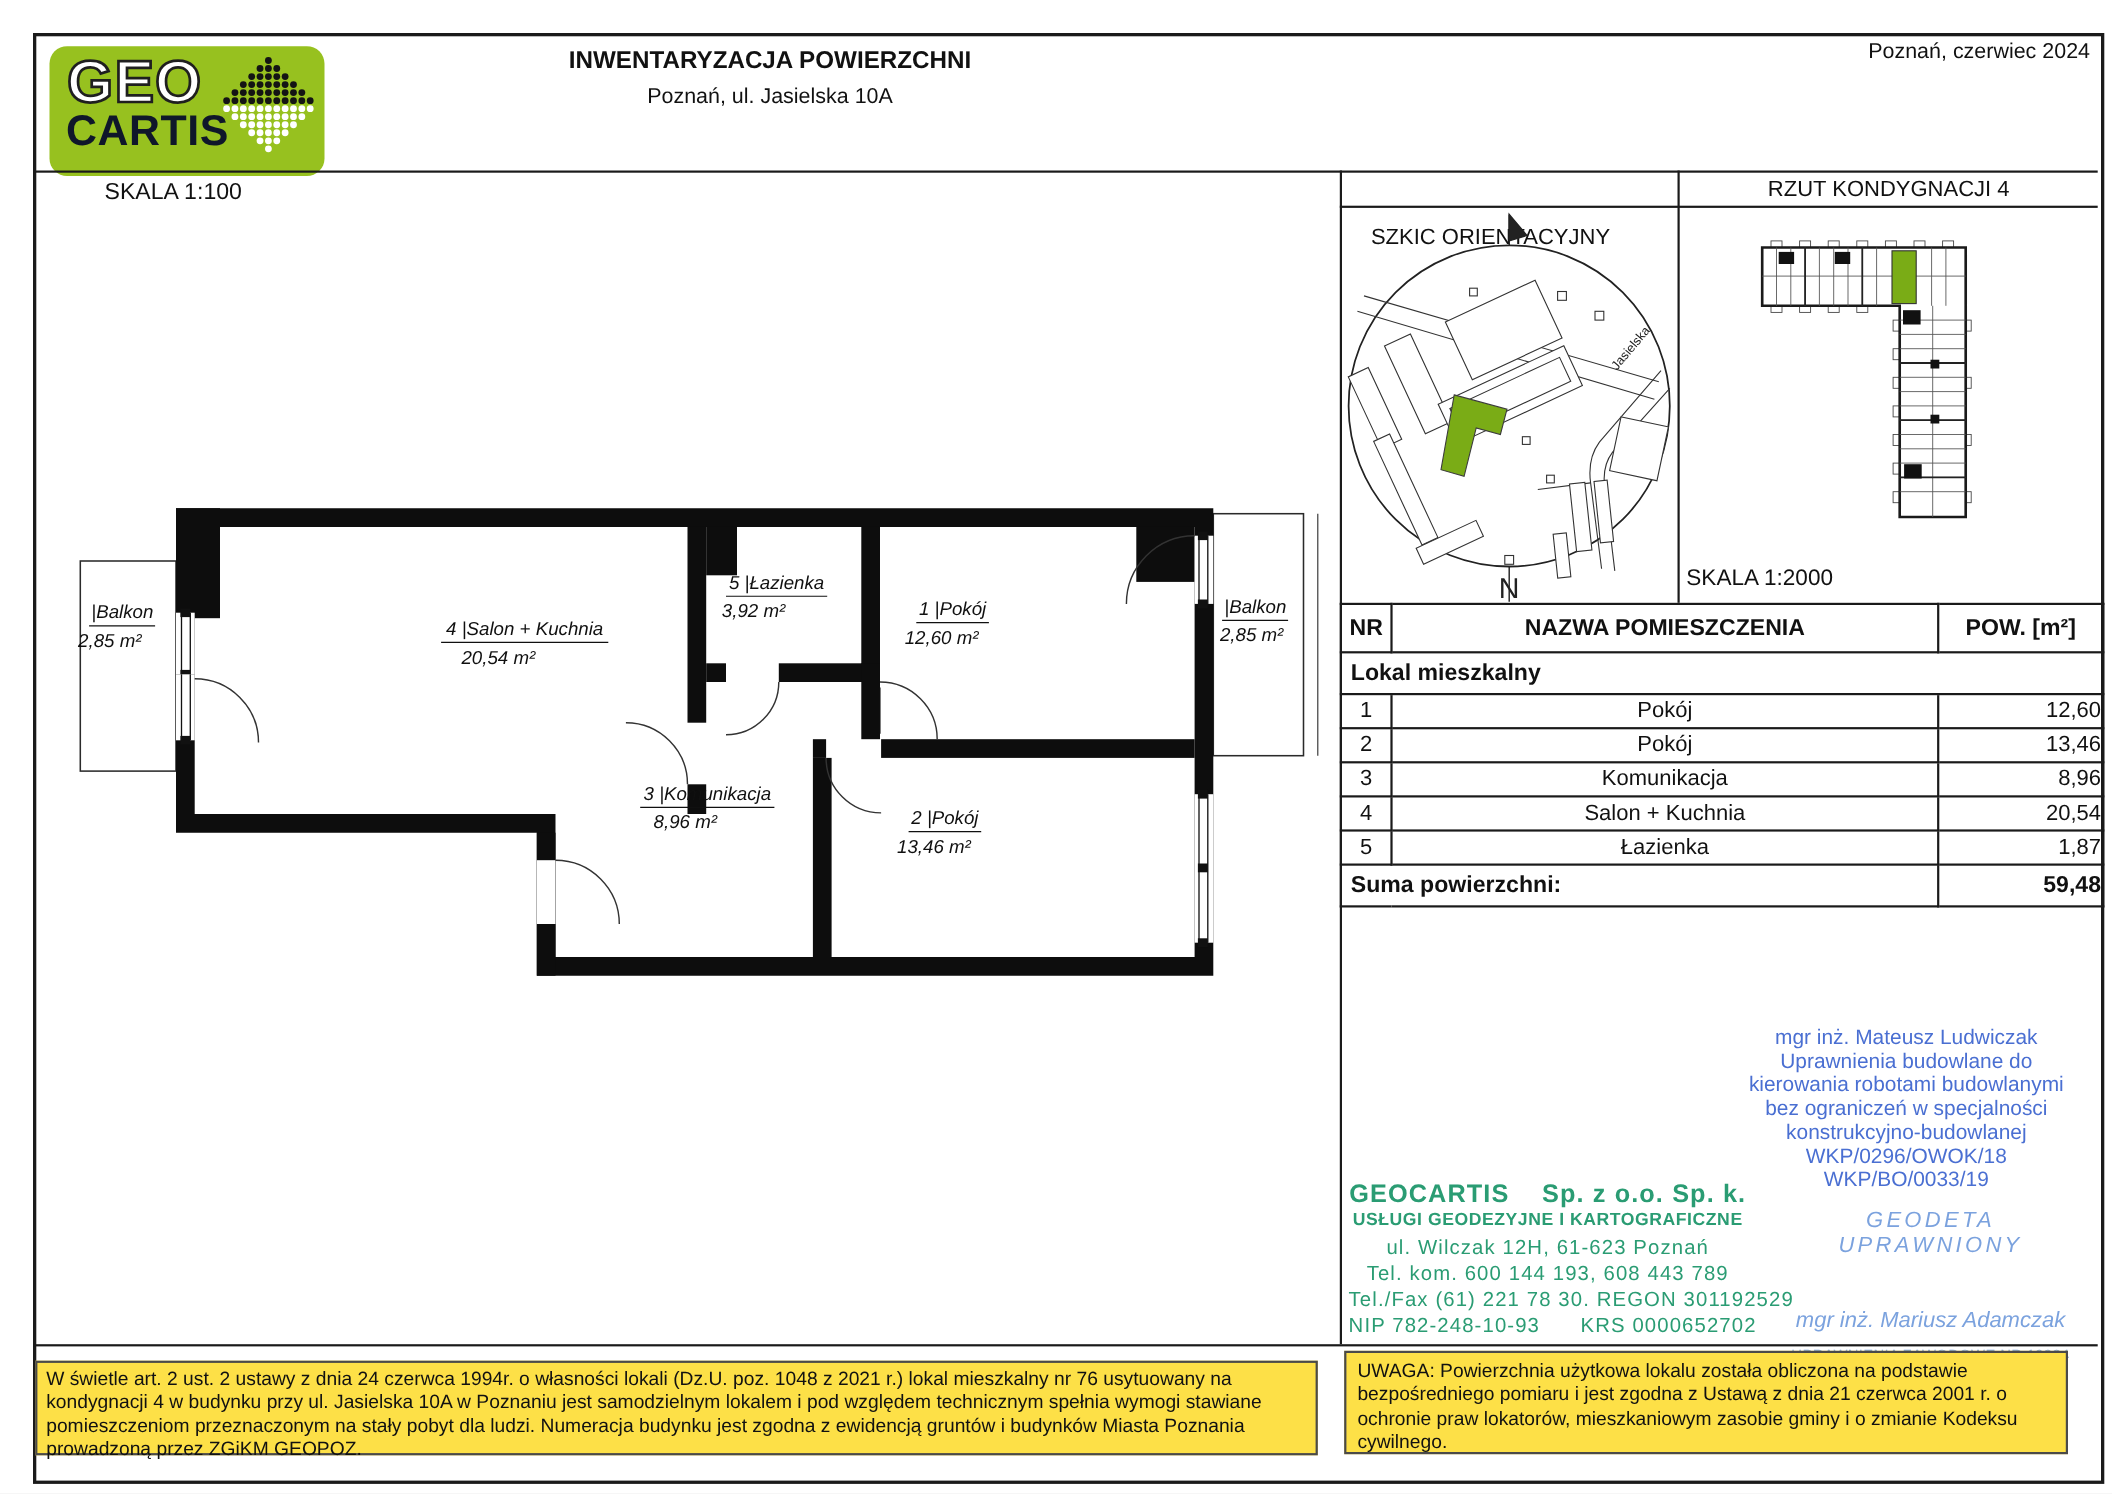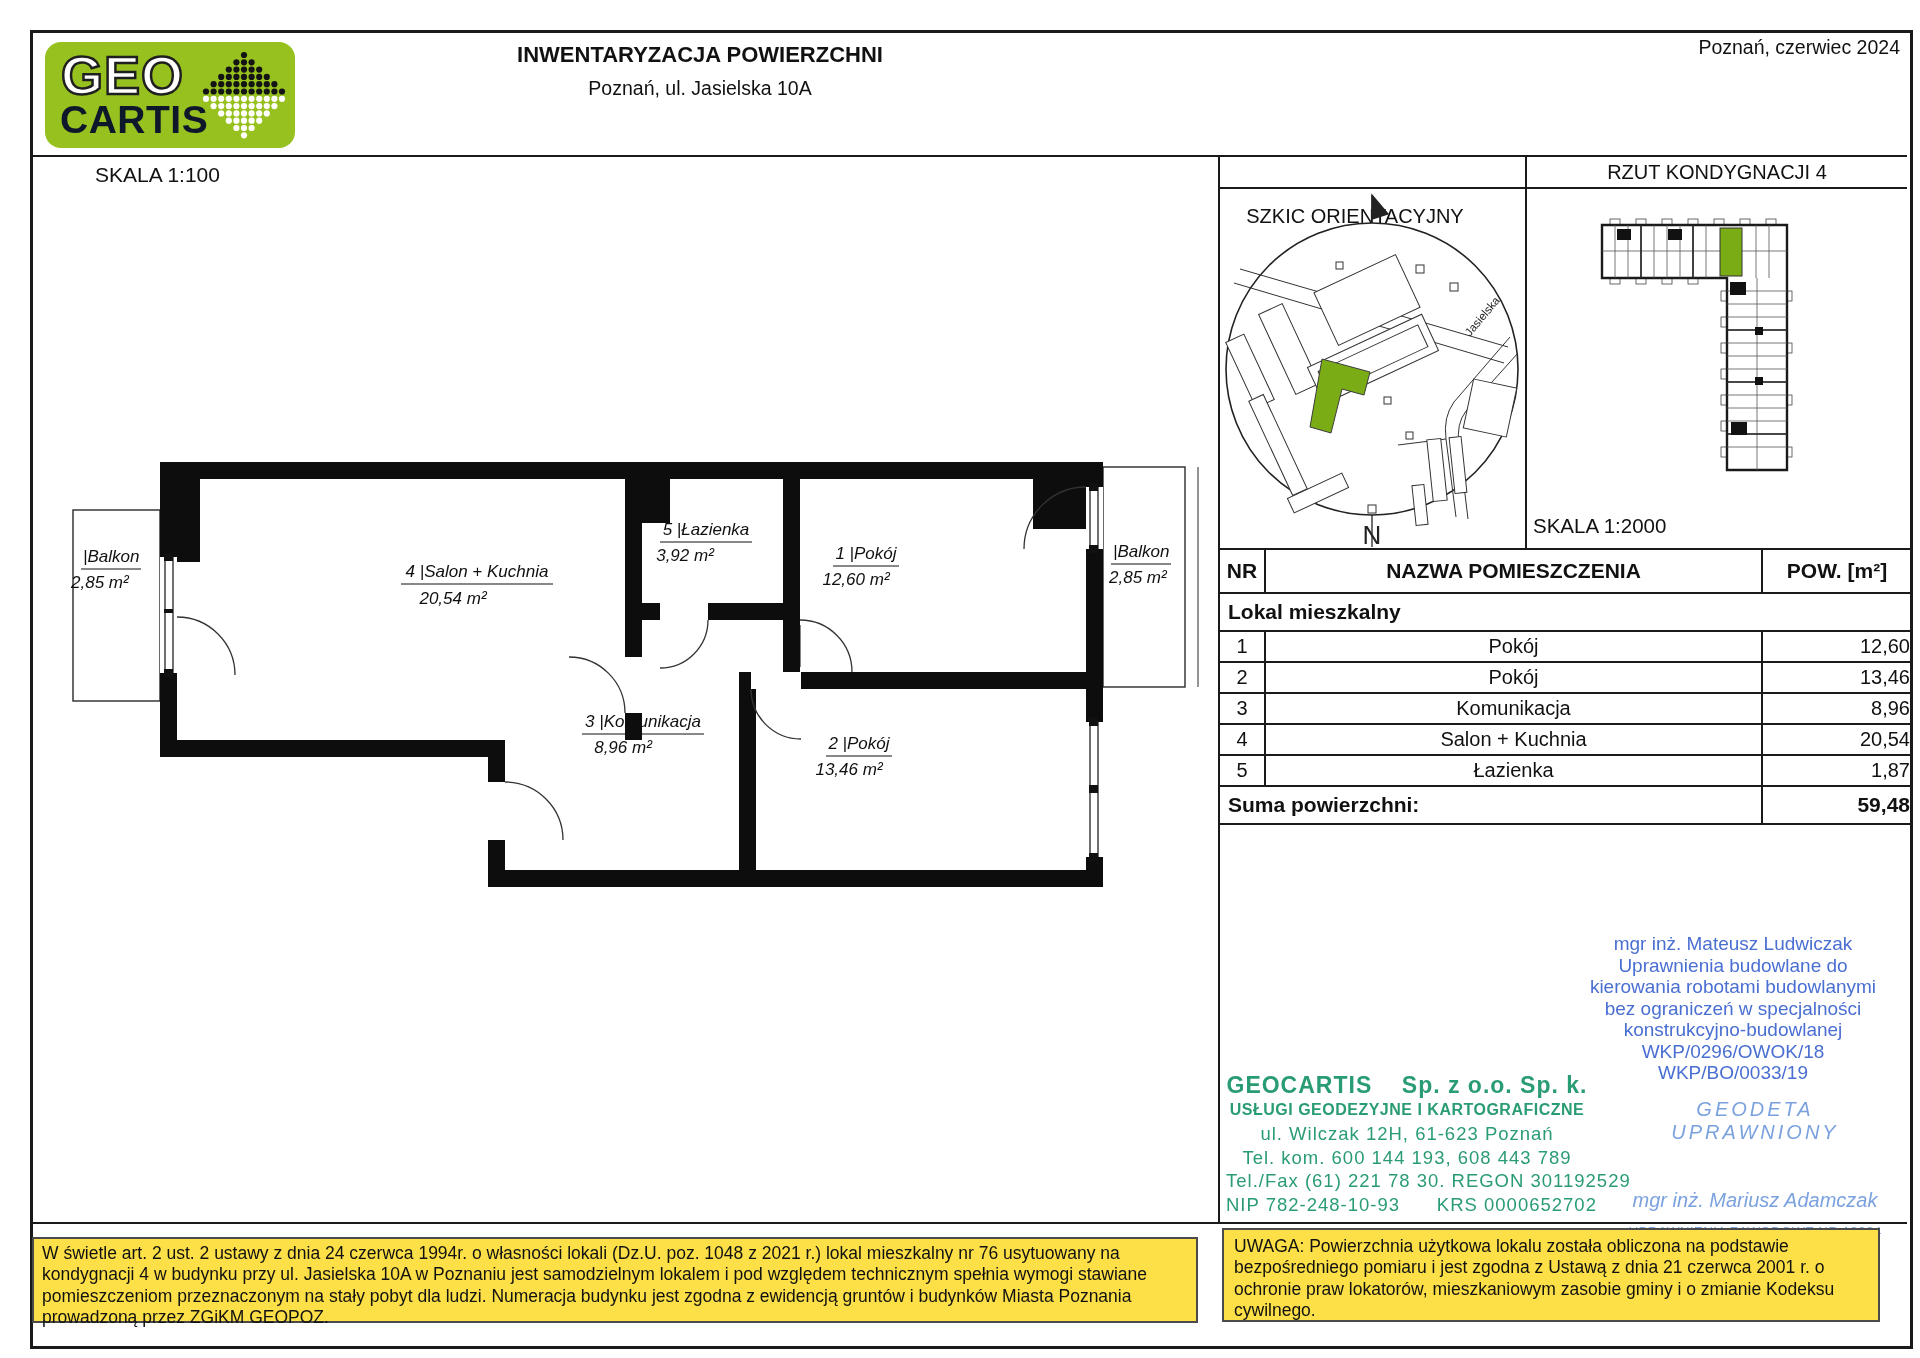--- a/index.html
+++ b/index.html
@@ -4,21 +4,21 @@
 <style>
   html,body{margin:0;padding:0;background:#e8e8e8;}
   #page{position:relative;width:1920px;height:1358px;background:#ffffff;
         font-family:"Liberation Sans",sans-serif;color:#111;overflow:hidden;}
   .abs{position:absolute;}
   
   #frame{left:30px;top:30px;width:1877px;height:1313px;border:3px solid #1a1a1a;}
   .hline{background:#1a1a1a;height:2px;}
   .vline{background:#1a1a1a;width:2px;}
   
-  #logo{left:45px;top:42px;width:250px;height:106px;background:#97c11f;border-radius:16px;}
+  #logo{left:45px;top:42px;width:250px;height:118px;background:#97c11f;border-radius:16px;}
   #logo .geo{position:absolute;left:16px;top:2px;font-size:54px;font-weight:bold;color:#fff;
              letter-spacing:1px;-webkit-text-stroke:2.5px #1f1f1f;}
   #logo .cartis{position:absolute;left:15px;top:56px;font-size:39px;font-weight:bold;color:#0f172a;letter-spacing:0.5px;}
   #title-block{left:350px;top:42px;width:700px;text-align:center;}
   #title-block .t1{font-size:22px;font-weight:bold;}
   #title-block .t2{font-size:19.5px;margin-top:9px;}
   #title-block .t3{font-size:19.5px;margin-top:9px;}
   #doc-date{left:1480px;top:36px;width:420px;text-align:right;font-size:19.5px;}
   
   #scale100{left:95px;top:163px;font-size:21px;}

